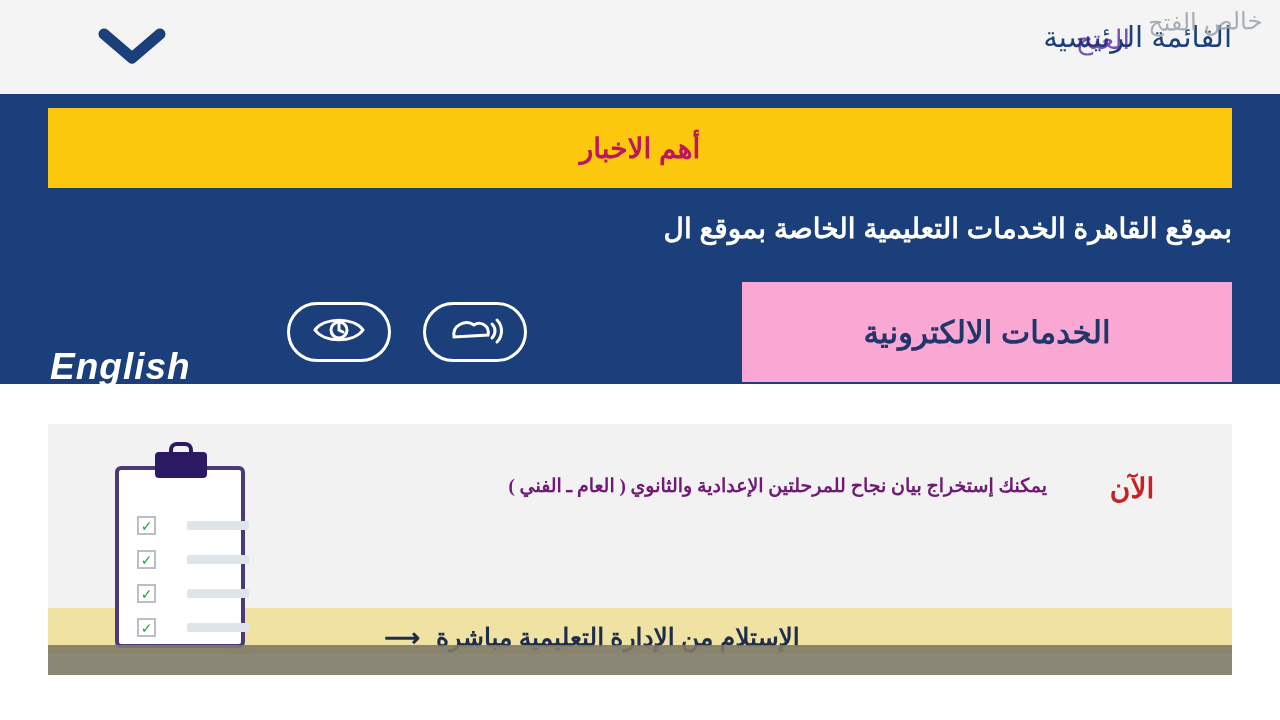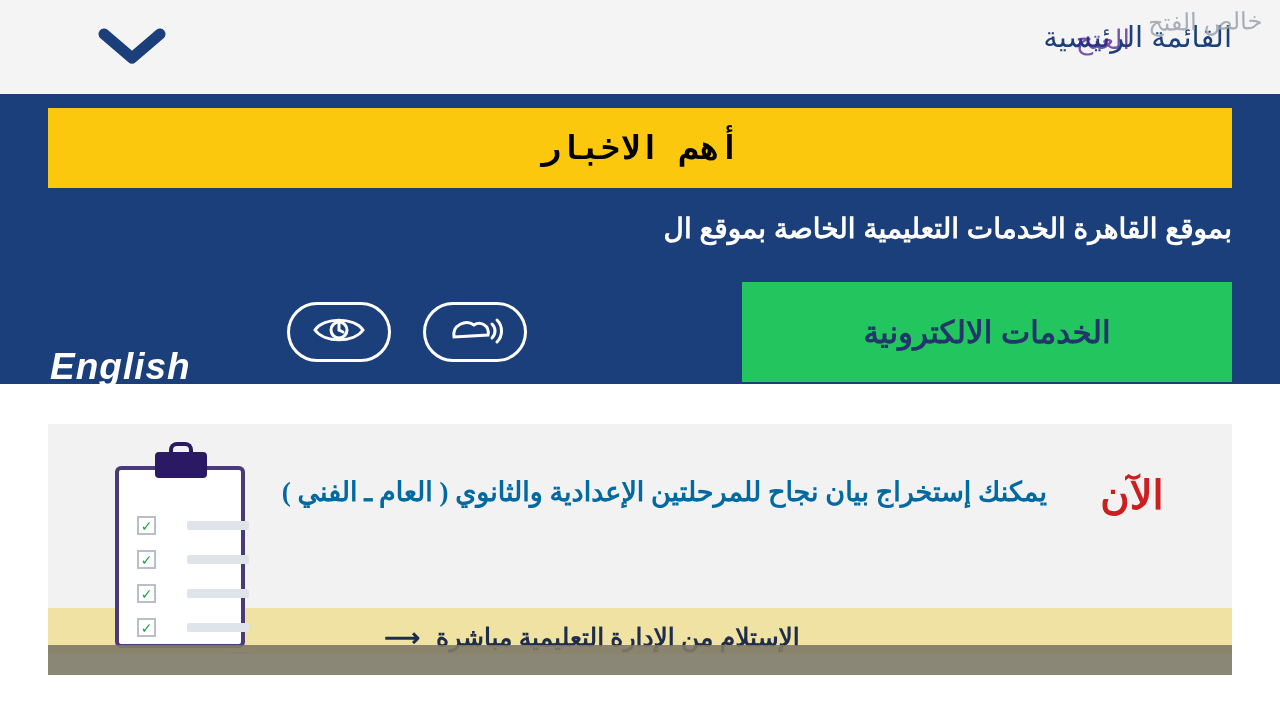--- a/index.html
+++ b/index.html
@@ -46,34 +46,33 @@
     position: absolute; left: 0; top: 94px; width: 1280px; height: 290px;
     background: #1b3f7a;
   }
   .news-banner {
     position: absolute; left: 48px; top: 14px;
     width: 1184px; height: 80px;
     background: #fcc80d;
     display: flex; align-items: center; justify-content: center;
   }
   .news-banner span {
-    font-size: 33px; font-weight: 700; color: #000000;
+    font-size: 28px; font-weight: 700; color: #be185d;
     letter-spacing: 1px;
-    font-family: Liberation Mono, monospace;
   }
   .hero-line {
     position: absolute; top: 118px; right: 48px;
     width: 1184px; text-align: right;
     font-size: 28px; color: #ffffff; font-weight: 600;
     letter-spacing: .5px; white-space: nowrap;
   }
   .eservices-btn {
     position: absolute; right: 48px; top: 188px;
     width: 490px; height: 100px;
-    background: #22c55e;
+    background: #f9a8d4;
     display: flex; align-items: center; justify-content: center;
   }
   .eservices-btn span {
     font-size: 31px; font-weight: 700; color: #23366b;
     letter-spacing: .5px;
   }
   .english-label {
     position: absolute; left: 50px; top: 210px;
     font-size: 37px; font-weight: 700; font-style: italic;
     color: #ffffff; letter-spacing: 1px; margin-top: 42px;
@@ -101,29 +100,29 @@
   }
   .card-yellow {
     position: absolute; left: 0; bottom: 0;
     width: 1184px; height: 46px;
     background: #efe2a2;
   }
   .now-label {
     position: absolute; right: 20px; top: 48px;
     width: 160px; text-align: center;
     font-family: "Liberation Serif", serif;
-    font-size: 40px; font-weight: 700; color: #cc1f1f;
+    font-size: 28px; font-weight: 700; color: #cc1f1f;
   }
   .card-text {
     position: absolute; right: 185px; top: 44px;
     width: 780px; text-align: right;
   }
   .card-text p {
     font-family: "Liberation Serif", serif;
-    font-size: 27px; font-weight: 700; color: #0369a1;
+    font-size: 19px; font-weight: 700; color: #701a75;
     line-height: 1.85; white-space: nowrap;
   }
   .card-footer {
     position: absolute; right: 330px; bottom: 2px;
     width: 620px; text-align: center;
     display: flex; align-items: center; justify-content: center; gap: 16px;
   }
   .card-footer span {
     font-family: "Liberation Serif", serif;
     font-size: 25px; font-weight: 700; color: #1f2d4d;

